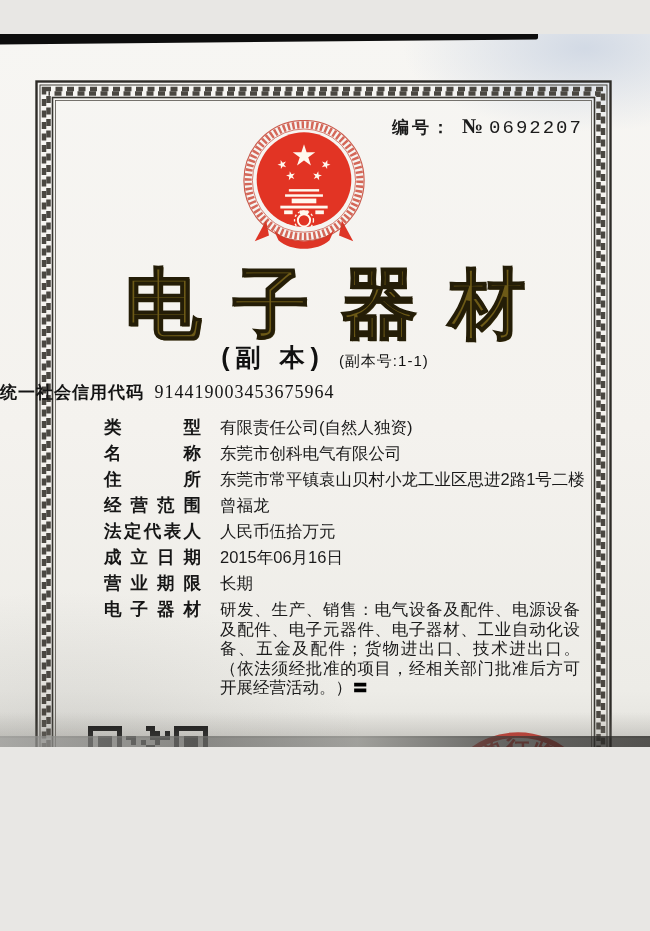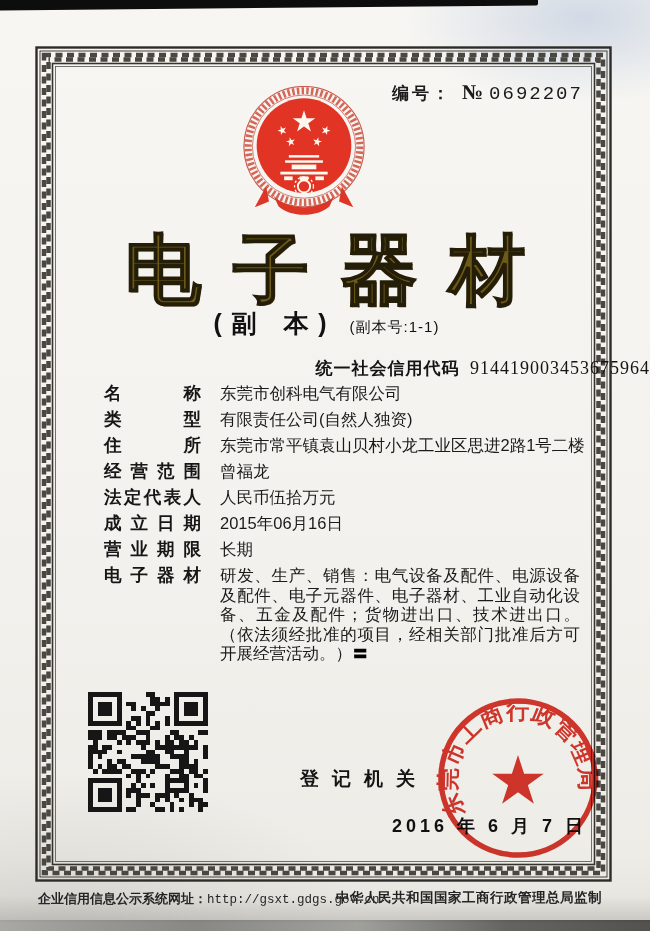--- a/index.html
+++ b/index.html
@@ -1,23 +1,24 @@
 <!DOCTYPE html>
 <html><head>
 <meta charset="utf-8">
 <style>
   * { margin:0; padding:0; box-sizing:border-box; }
   html,body { width:650px; height:931px; }
   body { font-family:"Liberation Sans", sans-serif; background:#e8e7e4; }
   .scan {
-    position:relative; width:650px; height:931px; overflow:hidden;
+    position:relative; width:650px; height:713px; overflow:hidden;
     background:
       radial-gradient(ellipse 260px 120px at 90% 2%, rgba(208,216,228,.95), rgba(208,216,228,0) 70%),
       radial-gradient(ellipse 500px 260px at 10% 100%, rgba(120,120,118,.18), rgba(120,120,118,0) 60%),
       linear-gradient(180deg,#f7f6f3 0%, #f4f2ee 55%, #edece7 92%, #e2e1dc 100%);
+    margin-top: 34px;
   }
   
   .scan-topbar { position:absolute; top:-7px; left:-10px; width:548px; height:15px;
     background:#0d0d0d; transform:rotate(-.55deg); border-radius:2px; }
   .scan-bottomband { position:absolute; bottom:0; left:0; width:650px; height:11px;
     background:linear-gradient(90deg,#9a9a97 0%,#6d6d6a 30%,#8a8a86 55%,#3a3a38 78%,#23221f 100%);
     opacity:.75; }
   .scan-bottomshadow { position:absolute; bottom:9px; left:0; width:650px; height:26px;
     background:linear-gradient(180deg, rgba(130,128,122,0), rgba(130,128,122,.28)); }
 
@@ -29,24 +30,24 @@
   .serial .no { font-family:"Liberation Serif", serif; font-size:21px; font-weight:bold; margin:0 6px 0 10px; }
   .serial .num { font-family:"Liberation Mono", monospace; font-size:19px; letter-spacing:2px; }
 
   .emblem { position:absolute; left:237px; top:86px; width:134px; height:142px; }
 
   .title { position:absolute; top:220px; left:0; width:650px; text-align:center;
     font-size:76px; font-weight:900; color:#6d5a17; letter-spacing:32px; text-indent:32px;
     -webkit-text-stroke:1.5px #241d07; text-shadow:1px 1px 0 #3a2f0d; white-space:nowrap; }
 
   .subtitle { position:absolute; top:307px; left:0; width:650px; text-align:center; white-space:nowrap; color:#111; }
-  .subtitle .copy { font-size:25px; font-weight:bold; letter-spacing:6px;font-family:Liberation Mono, monospace; }
+  .subtitle .copy { font-size:25px; font-weight:bold; letter-spacing:6px; }
   .subtitle .copyno { font-size:15px; margin-left:14px; letter-spacing:1px; }
 
-  .creditcode { position:absolute; top:357px; left:0; width:650px; text-align:right; white-space:nowrap; color:#141414; }
+  .creditcode { position:absolute; top:347px; left:0; width:650px; text-align:left; white-space:nowrap; color:#141414; }
   .creditcode .lbl { font-size:17px; font-weight:600; letter-spacing:1px; }
   .creditcode .val { font-family:"Liberation Serif", serif; font-size:18px; letter-spacing:1px; margin-left:6px; }
 
   .fields { position:absolute; left:104px; top:384px; width:478px; }
   .frow { display:flex; align-items:flex-start; margin-bottom:7px; }
   .flabel { width:97px; flex:0 0 97px; font-size:17.5px; font-weight:bold; color:#161616;
     text-align:justify; text-align-last:justify; line-height:19px; }
   .fvalue { margin-left:19px; font-size:16.5px; color:#1a1a1a; line-height:19px; white-space:nowrap; }
   .frow.scope .fvalue { white-space:normal; width:360px; line-height:19.5px; text-align:justify; }
   .endmark { font-weight:900; color:#000; letter-spacing:-2px; }
@@ -129,26 +130,26 @@
     <span class="copy">(副  本)</span><span class="copyno">(副本号:1-1)</span>
   </div>
 
   <div class="creditcode">
     <span class="lbl">统一社会信用代码</span>
     <span class="val">914419003453675964</span>
   </div>
 
   <div class="fields">
     <div class="frow">
+      <span class="flabel">类型</span>
+      <span class="fvalue">有限责任公司(自然人独资)</span>
+    </div>
+    <div class="frow">
       <span class="flabel">名称</span>
       <span class="fvalue">东莞市创科电气有限公司</span>
-    </div>
-    <div class="frow">
-      <span class="flabel">类型</span>
-      <span class="fvalue">有限责任公司(自然人独资)</span>
     </div>
     <div class="frow">
       <span class="flabel">住所</span>
       <span class="fvalue">东莞市常平镇袁山贝村小龙工业区思进2路1号二楼</span>
     </div>
     <div class="frow">
       <span class="flabel">经营范围</span>
       <span class="fvalue">曾福龙</span>
     </div>
     <div class="frow">

